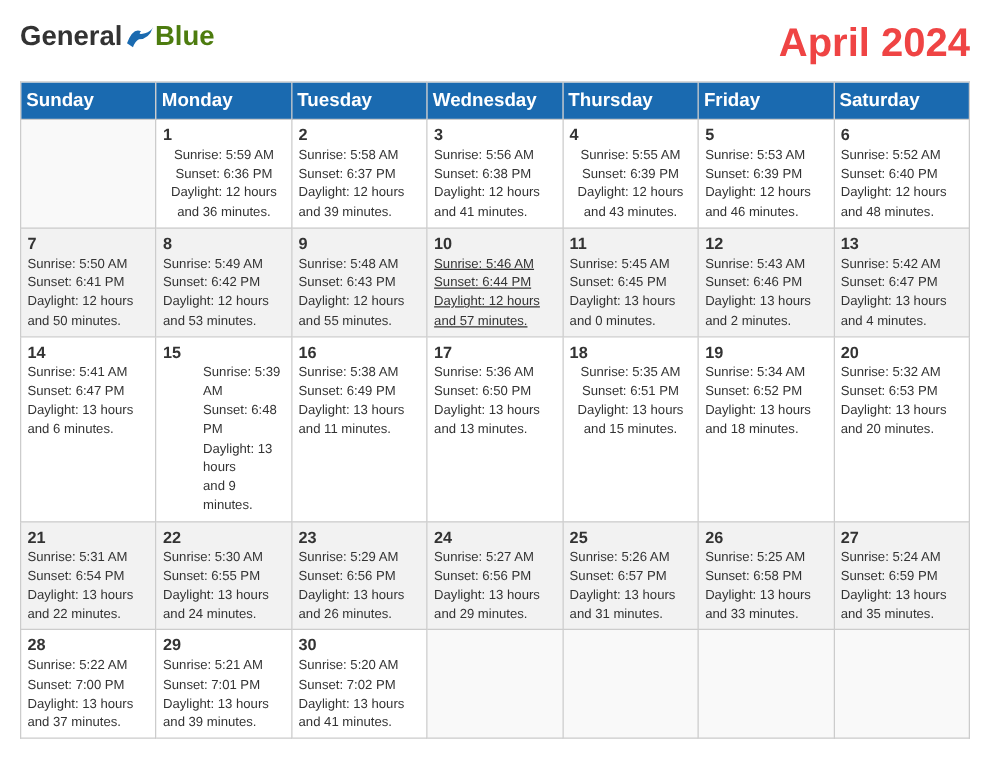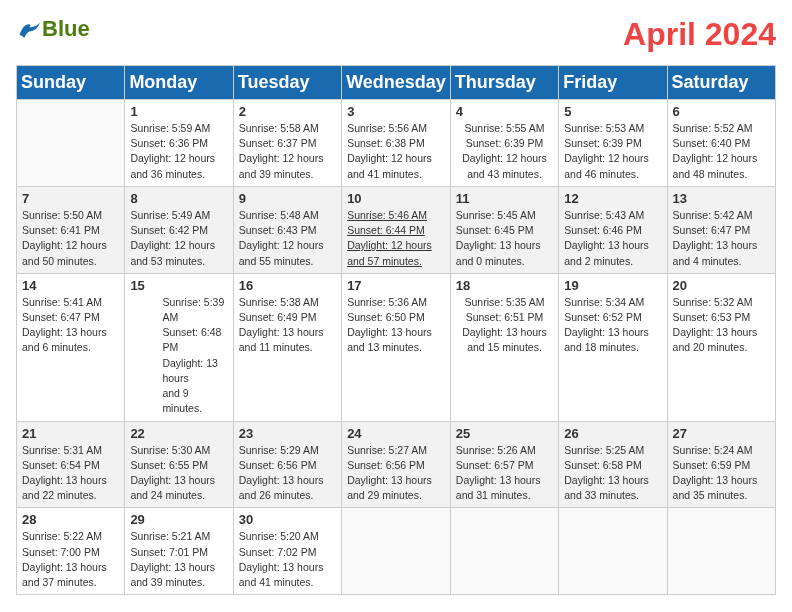--- a/index.html
+++ b/index.html
@@ -50,21 +50,21 @@
     table {
       width: 100%;
       border-collapse: collapse;
       font-size: 11px;
     }
     thead tr th {
       background-color: #1a6ab0;
       color: white;
       padding: 6px 4px;
       text-align: left;
-      font-size: 18px;
+      font-size: 15px;
       font-weight: bold;
       border: 1px solid #ccc;
     }
     tbody tr td {
       border: 1px solid #ccc;
       vertical-align: top;
       padding: 4px 5px;
       width: 14.28%;
       height: 80px;
       color: #333;
@@ -85,20 +85,21 @@
     .row-alt {
       background: #f2f2f2;
     }
   </style>
 </head>
 <body>
 
 <div class="header">
   <div class="logo">
     <div class="logo-text">
+      <span class="logo-general">General</span>
       <svg class="logo-bird" viewBox="0 0 30 22" xmlns="http://www.w3.org/2000/svg">
         <path d="M2 18 Q8 2 16 6 Q12 10 20 8 Q26 6 28 2 Q24 14 14 14 Q10 16 8 22 Z" fill="#1a6ab0"></path>
       </svg>
       <span class="logo-blue">Blue</span>
     </div>
   </div>
   <div class="title-block">
     <div class="month-title">April 2024</div>
   </div>
 </div>
@@ -113,21 +114,21 @@
         <th>Thursday</th>
         <th>Friday</th>
         <th>Saturday</th>
       </tr>
   </thead>
   <tbody id="calendar-body">
   <tr>
         <td class="empty-cell"></td>
         <td>
           <div class="day-num">1</div>
-          <div class="cell-info" style="white-space: pre-line;">Sunrise: 5:59 AM
+          <div class="cell-info" style="white-space: pre-line; text-align: center;">Sunrise: 5:59 AM
 Sunset: 6:36 PM
 Daylight: 12 hours
 and 36 minutes.</div>
         </td>
         <td>
           <div class="day-num">2</div>
           <div class="cell-info" style="white-space: pre-line;">Sunrise: 5:58 AM
 Sunset: 6:37 PM
 Daylight: 12 hours
 and 39 minutes.</div>

